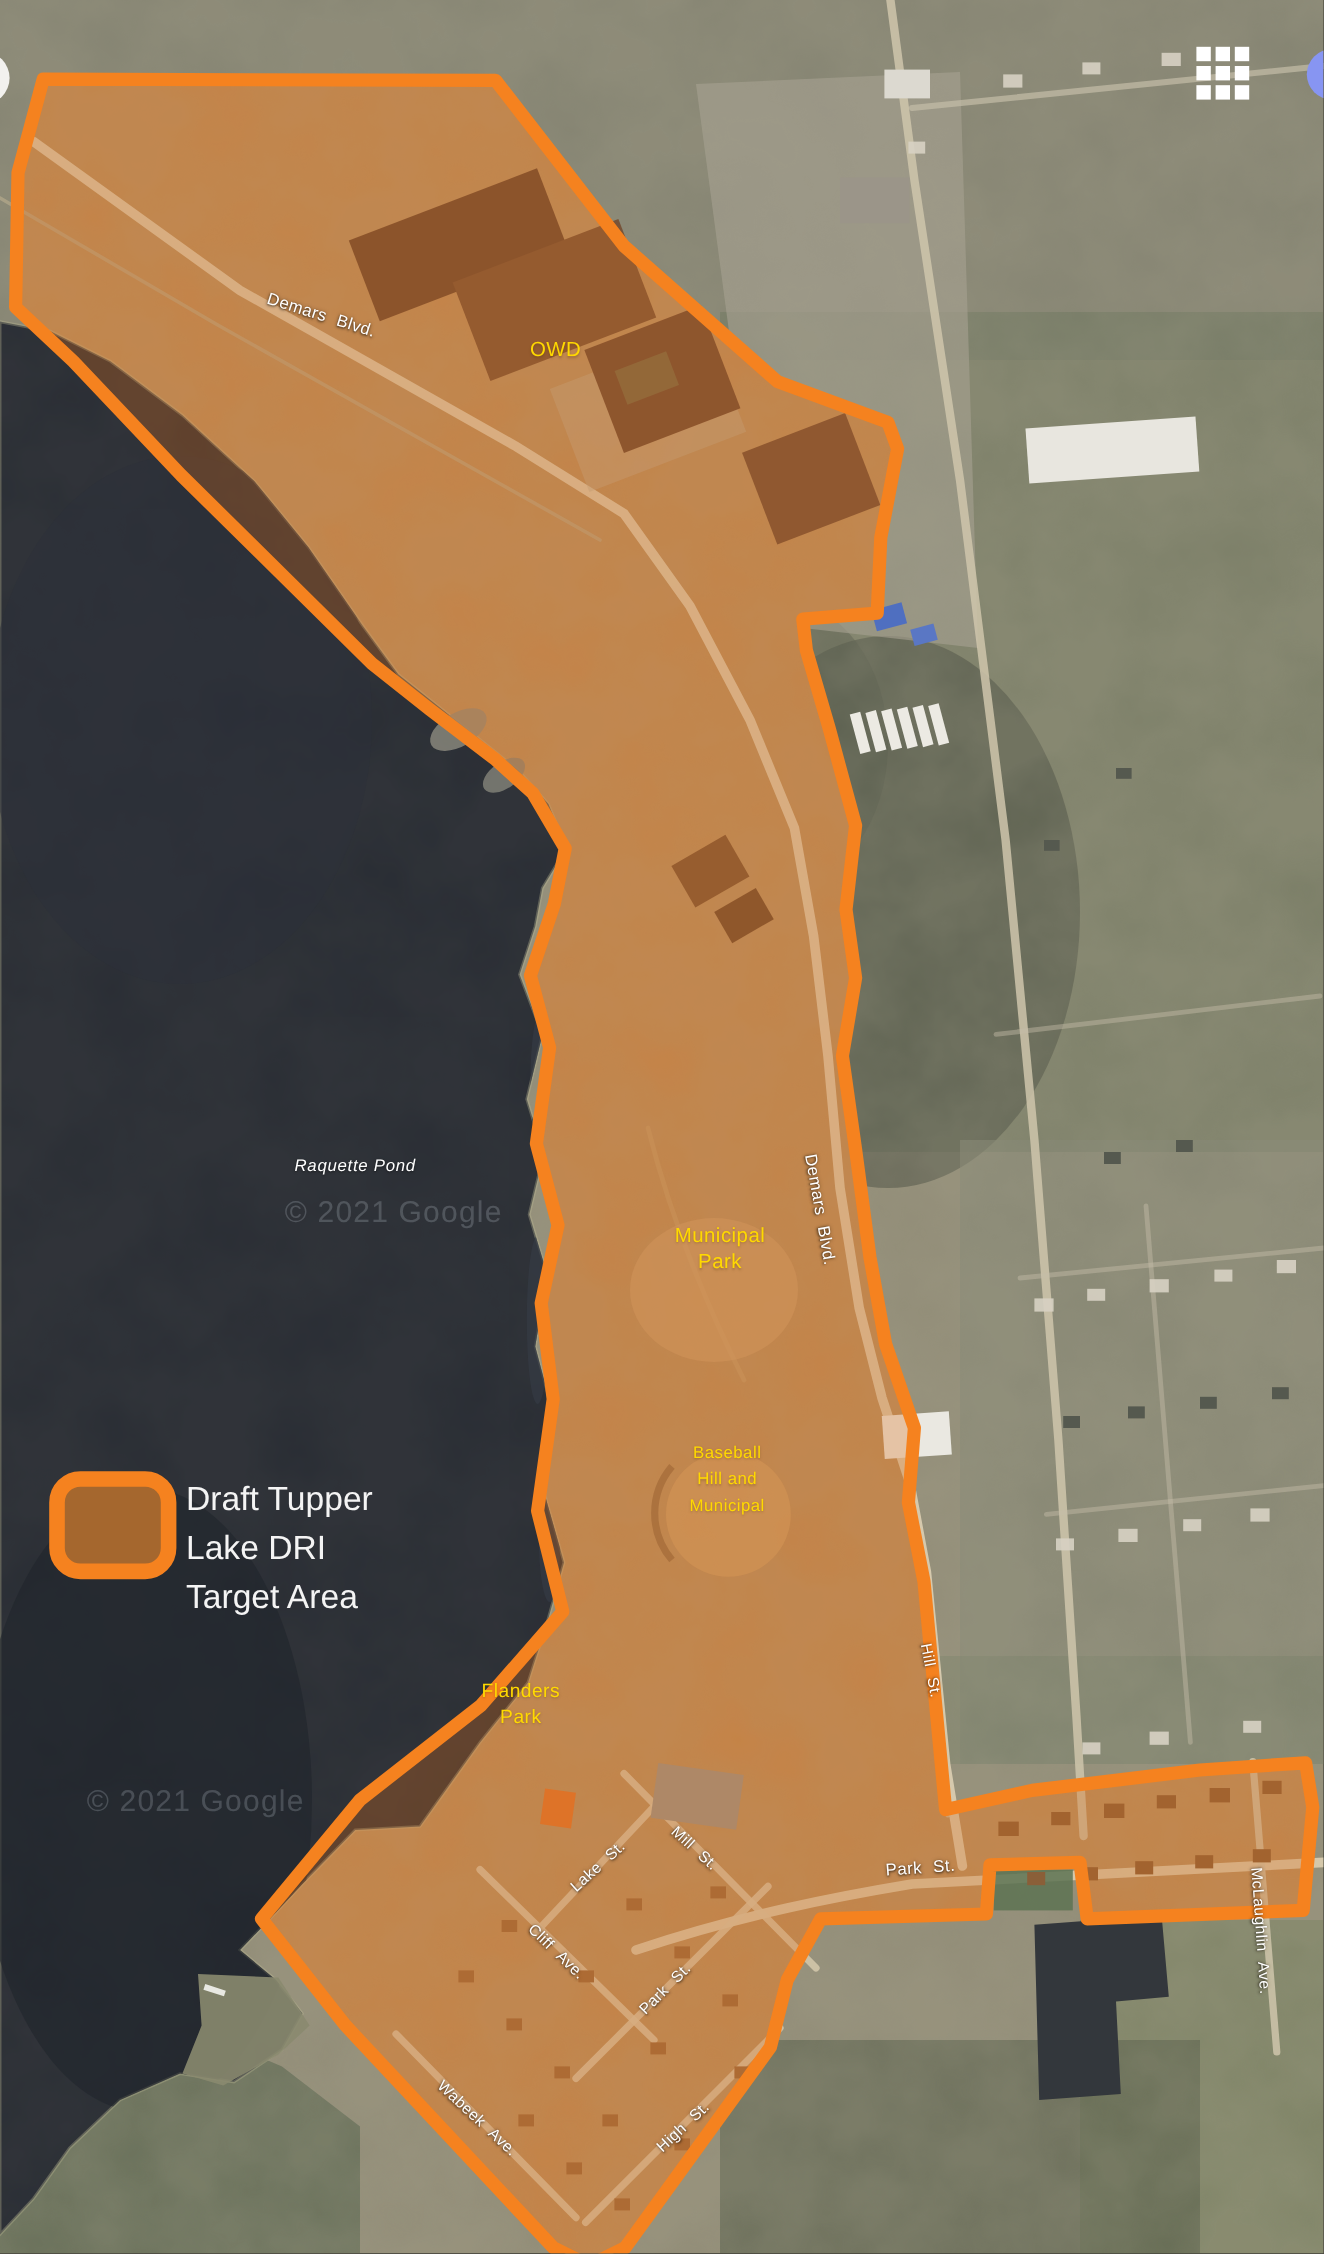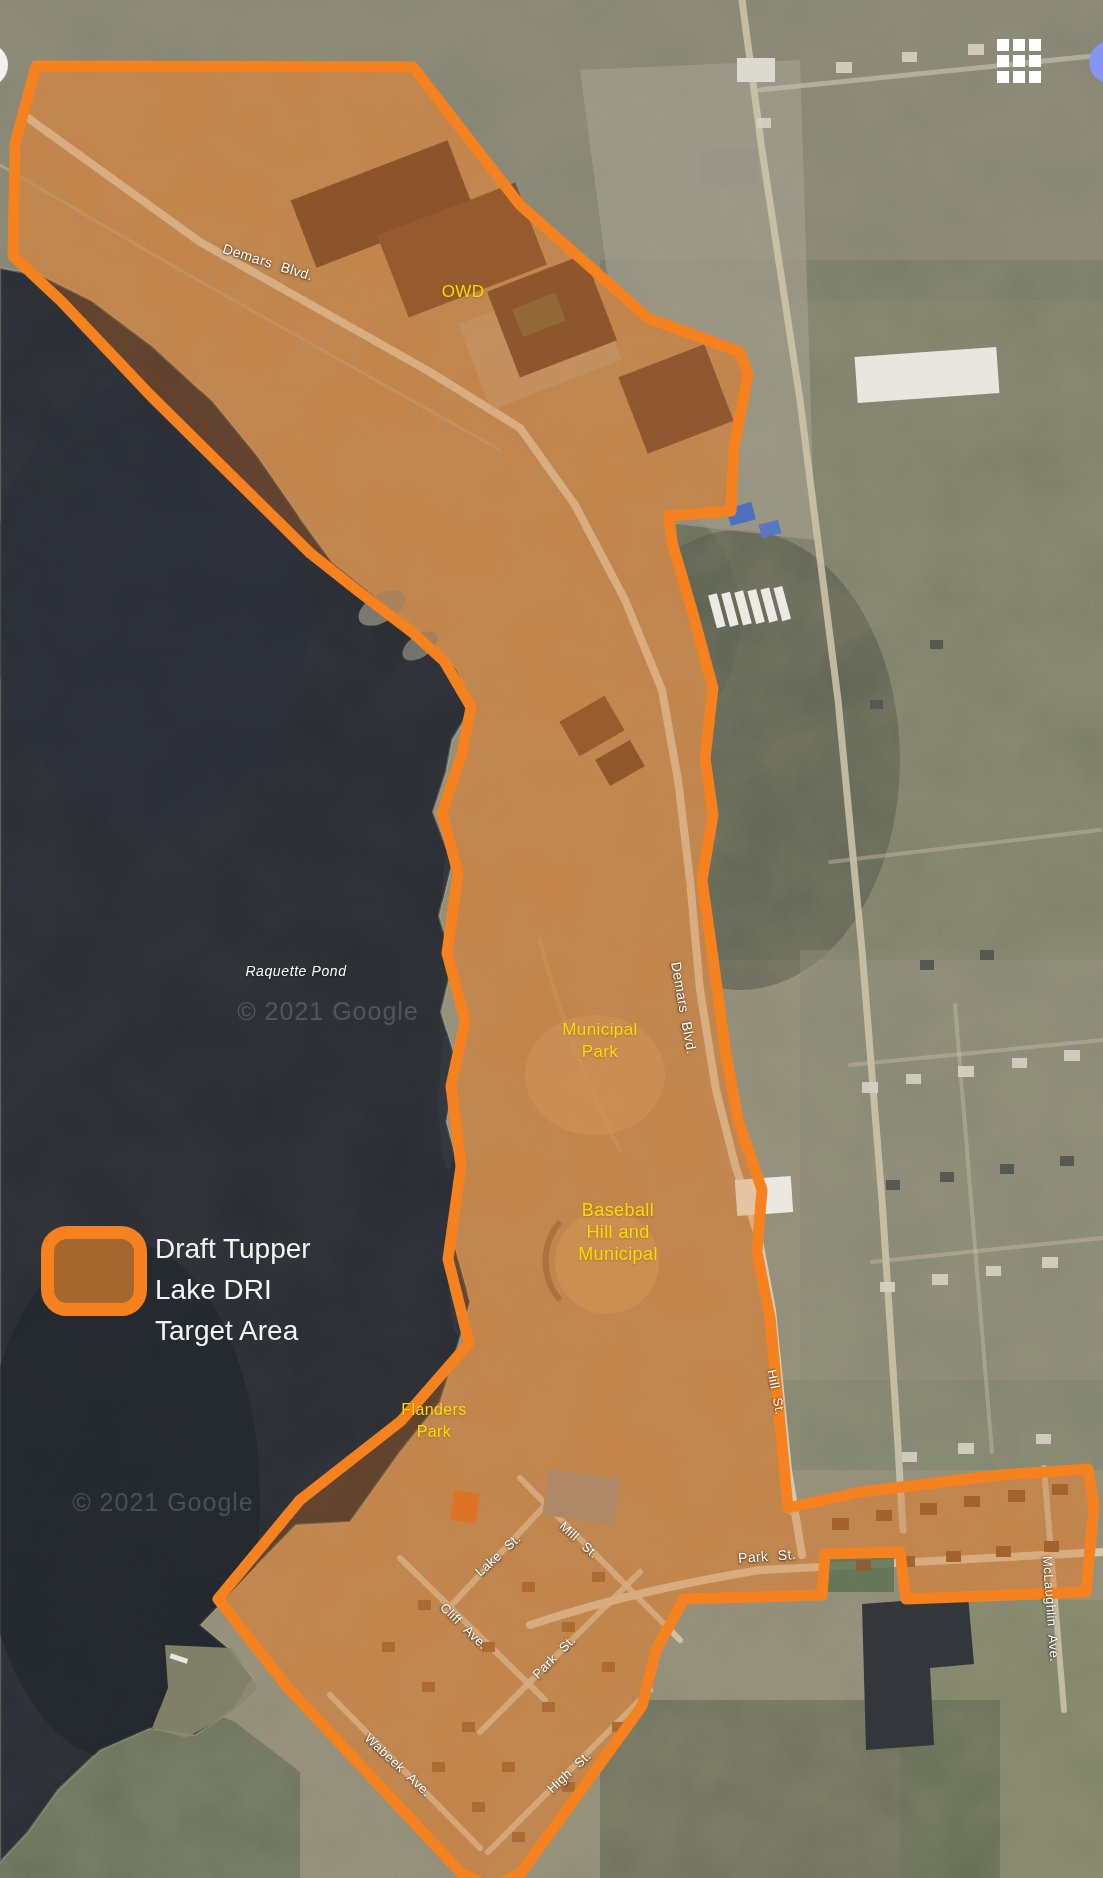--- a/index.html
+++ b/index.html
@@ -211,21 +211,21 @@
 
 <div class="lbl watermark" style="left:328px;top:1011px;">© 2021 Google</div>
 
 <div class="lbl yellow" style="left:600px;top:1041px;font-size:17px;">
   <div>Municipal</div>
   <div>Park</div>
 </div>
 
 <div class="lbl road" style="left:684px;top:1008px;font-size:14px;transform:translate(-50%,-50%) rotate(80deg);">Demars Blvd.</div>
 
-<div class="lbl yellow" style="left:606px;top:1232px;font-size:18px;margin-left:12px;">
+<div class="lbl yellow" style="left:606px;top:1232px;font-size:14px;">
   <div>Baseball</div>
   <div>Hill and</div>
   <div>Municipal</div>
 </div>
 
 <div id="legend">
   <div id="legend-swatch"></div>
   <div id="legend-text">
     <div>Draft Tupper</div>
     <div>Lake DRI</div>

